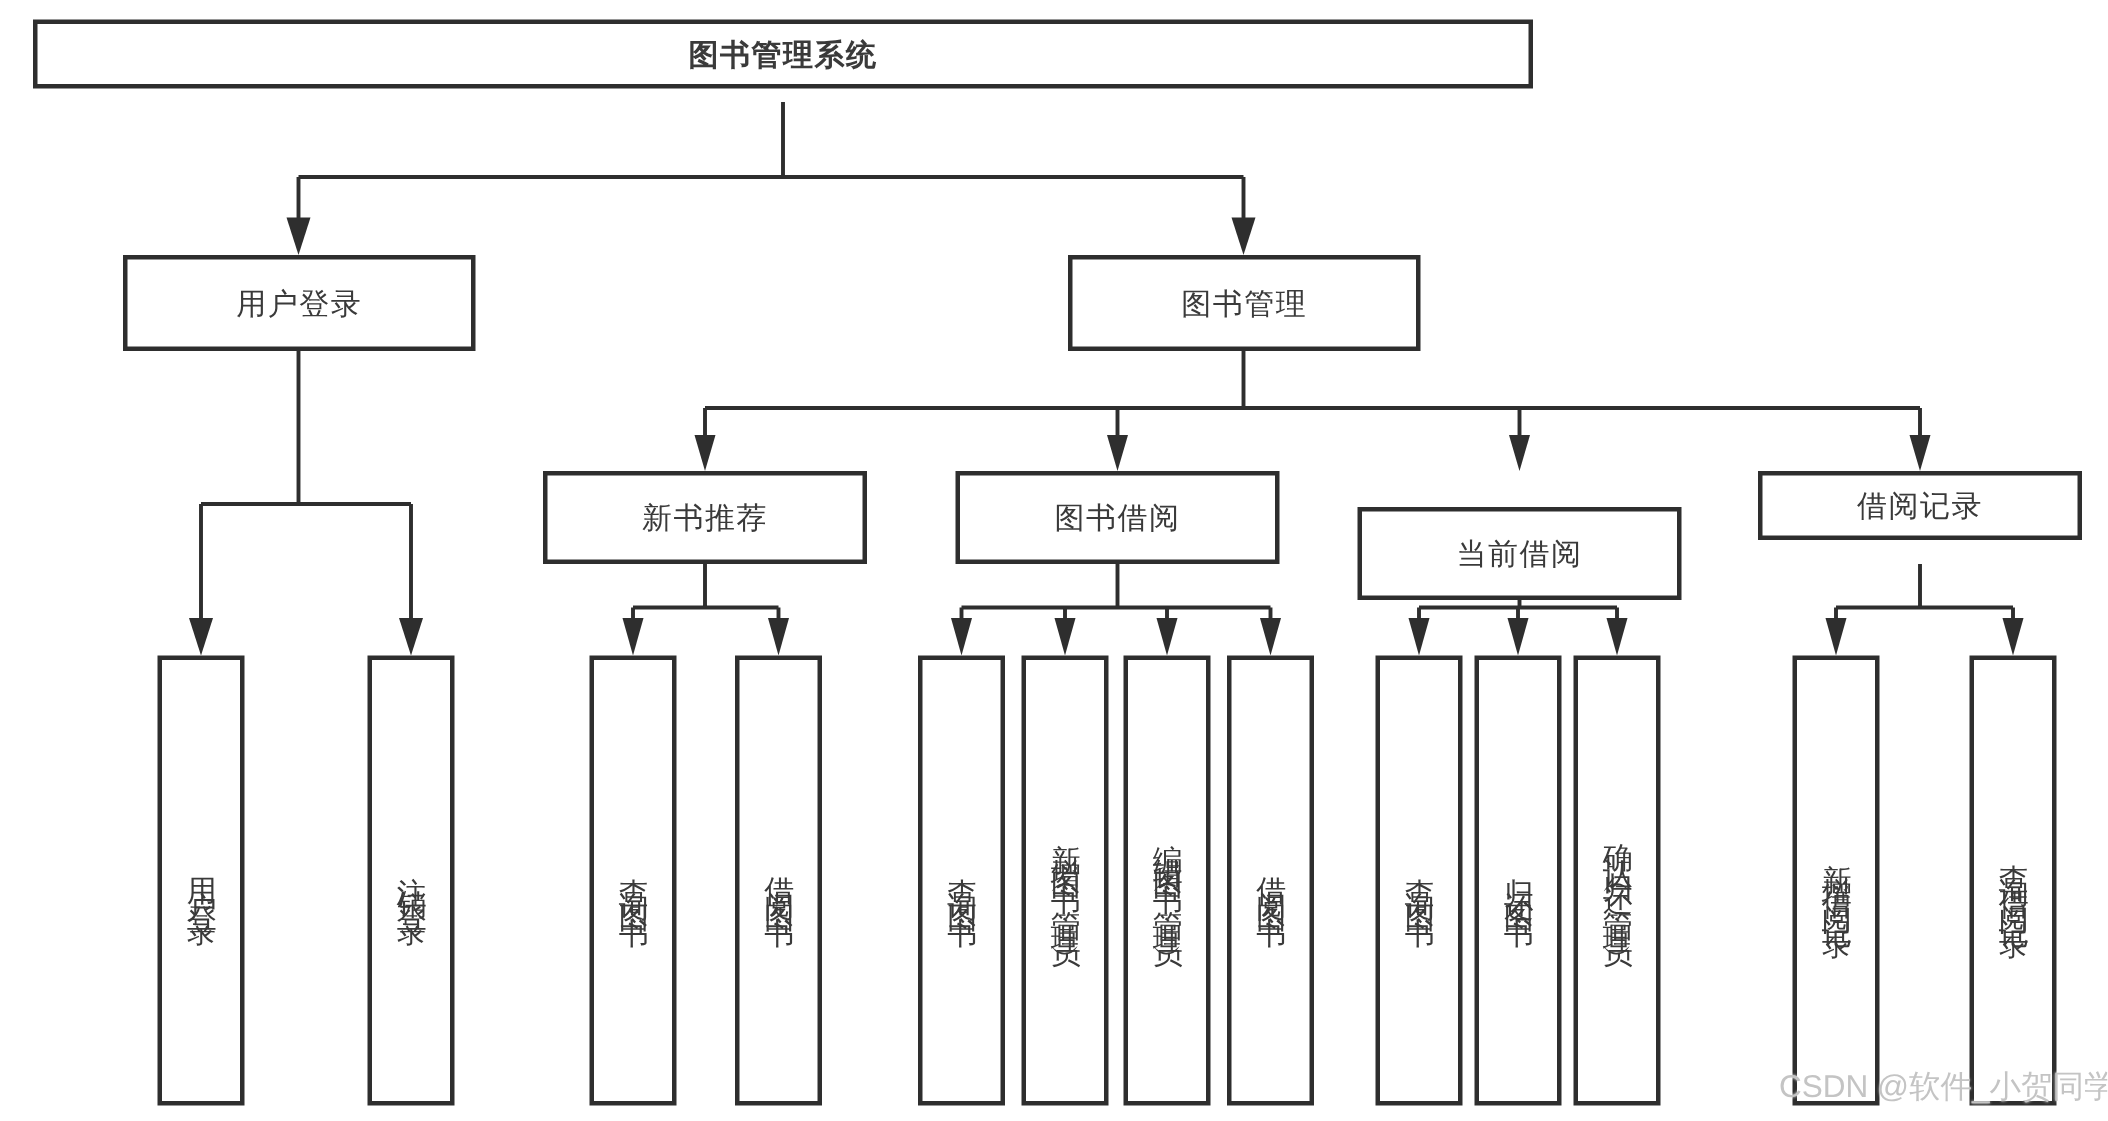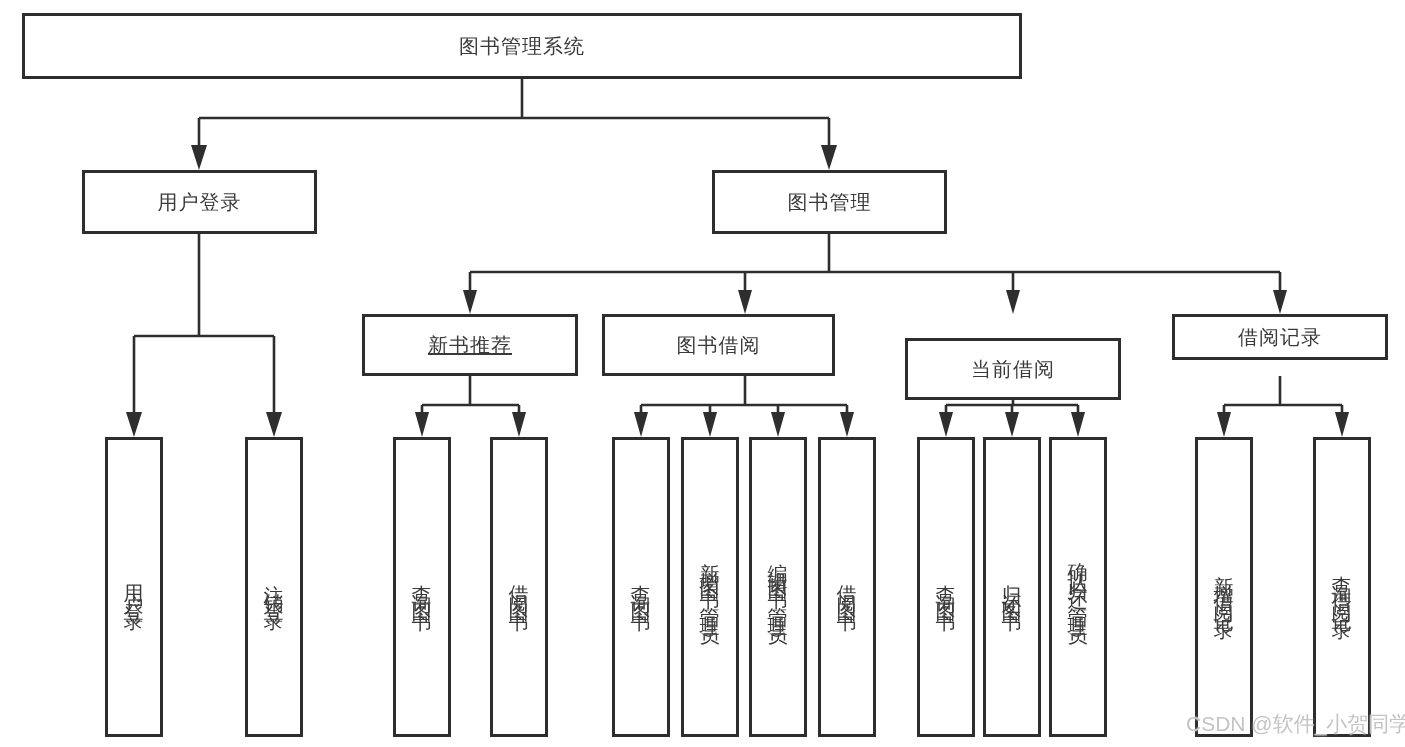--- a/index.html
+++ b/index.html
@@ -100,35 +100,35 @@
       <polygon class="carrow" points="1005,412 1019,412 1012,437"></polygon>
       <polygon class="carrow" points="1071,412 1085,412 1078,437"></polygon>
     </g>
     <g>
       <path class="cline" d="M1280,376 V405 M1224,405 H1342 M1224,405 V413 M1342,405 V413"></path>
       <polygon class="carrow" points="1217,412 1231,412 1224,437"></polygon>
       <polygon class="carrow" points="1335,412 1349,412 1342,437"></polygon>
     </g>
   </svg>
 
-  <div class="node" style="left:22px; top:13px; width:1000px; height:66px;">
+  <div class="node" style="left:22px; top:13px; width:1000px; height:46px;font-weight:bold;">
     <span class="hlabel">图书管理系统</span>
   </div>
 
   <div class="node" style="left:82px; top:170px; width:235px; height:64px;">
     <span class="hlabel">用户登录</span>
   </div>
   <div class="node" style="left:712px; top:170px; width:235px; height:64px;">
     <span class="hlabel">图书管理</span>
   </div>
 
-  <div class="node" style="left:362px; top:314px; width:216px; height:62px;text-decoration:underline;">
+  <div class="node" style="left:362px; top:314px; width:216px; height:62px;">
     <span class="hlabel">新书推荐</span>
   </div>
-  <div class="node" style="left:602px; top:314px; width:233px; height:62px;">
+  <div class="node" style="left:637px; top:314px; width:216px; height:62px;">
     <span class="hlabel">图书借阅</span>
   </div>
   <div class="node" style="left:905px; top:314px; width:216px; height:62px;margin-top:24px;">
     <span class="hlabel">当前借阅</span>
   </div>
   <div class="node" style="left:1172px; top:314px; width:216px; height:46px;">
     <span class="hlabel">借阅记录</span>
   </div>
 
   <div class="node" style="left:105px; top:437px; width:58px; height:300px;">

